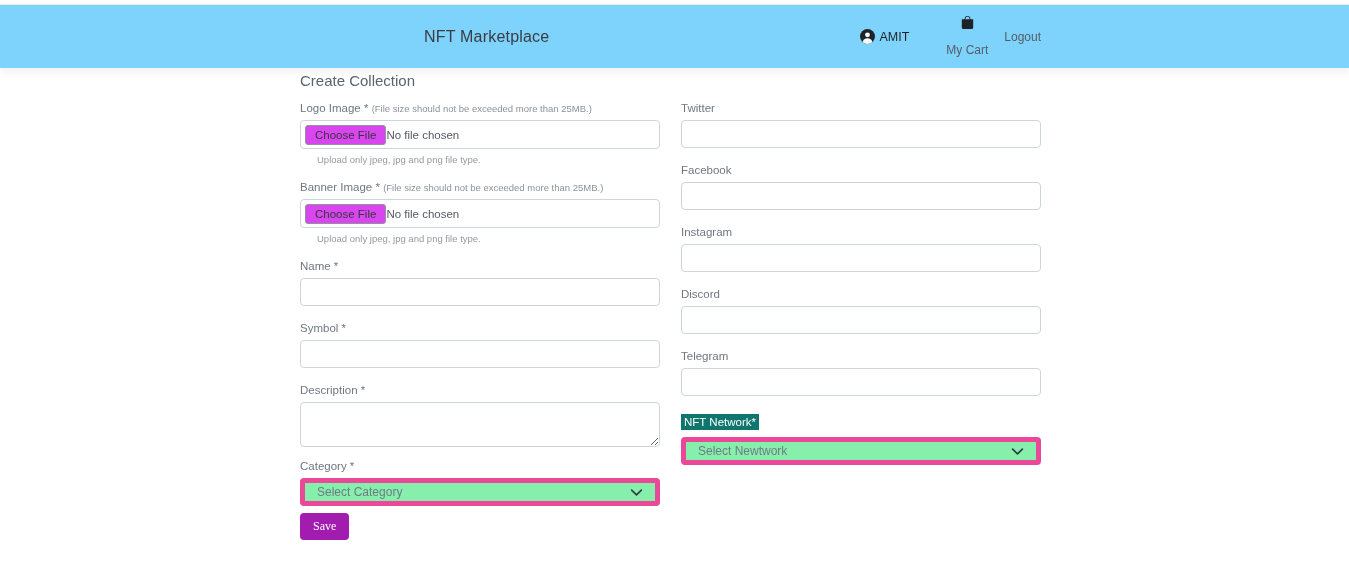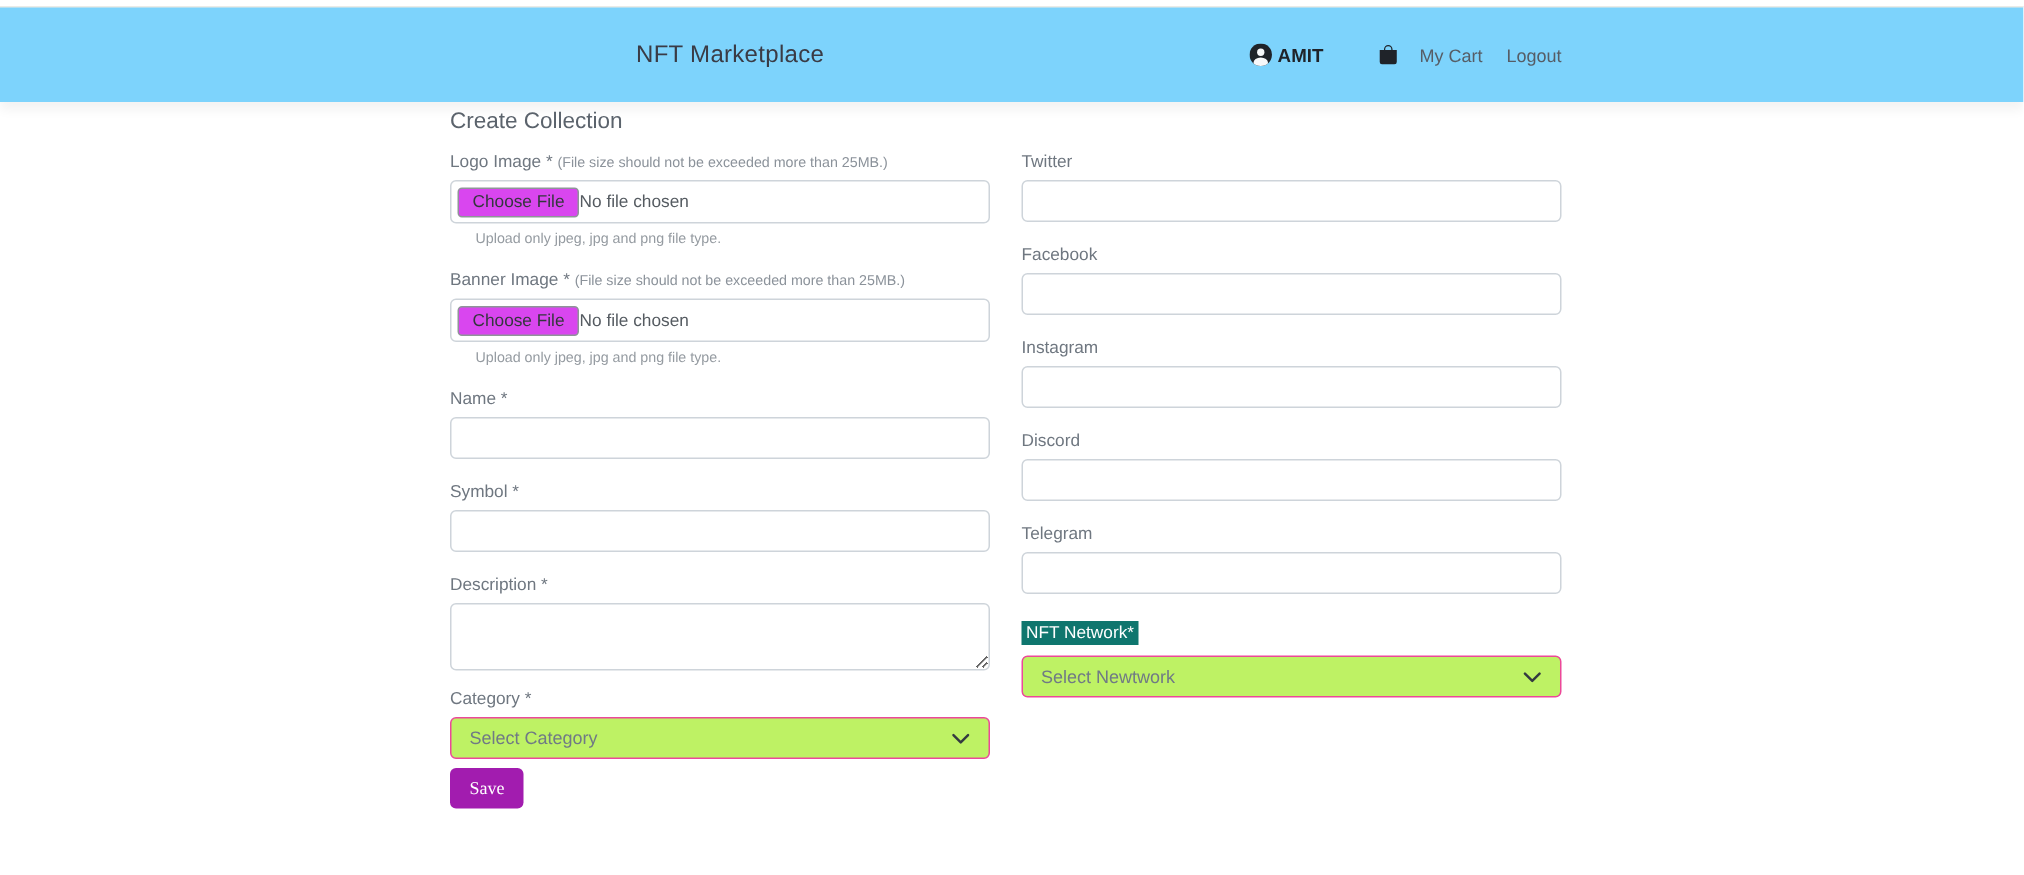--- a/index.html
+++ b/index.html
@@ -14,22 +14,22 @@
     margin-top: 4px; height: 64px; background: #7dd3fc;
     border-top: 1px solid #ebebe6;
     box-shadow: 0 5px 7px rgba(0,0,0,0.05);
   }
   .nav-inner {
     width: 741px; margin-left: 300px; height: 100%;
     display: flex; align-items: center;
   }
   .brand { margin-left: 124px; font-size: 16px; color: #3a3b45; letter-spacing: .2px; }
   .nav-right { margin-left: auto; display: flex; align-items: center; }
-  .nav-user { display: flex; align-items: center; gap: 4px; font-weight: bold; font-size: 12.5px; color: #1f2329; margin-right: 37px; cursor: pointer; }
-  .nav-cart { display: flex; align-items: center; gap: 14px; font-size: 12px; color: #565d66; margin-right: 16px; cursor: pointer; }
+  .nav-user { display: flex; align-items: center; gap: 4px; font-weight: normal; font-size: 12.5px; color: #1f2329; margin-right: 37px; cursor: pointer; }
+  .nav-cart { display: flex; align-items: center; gap: 14px; font-size: 12px; color: #565d66; margin-right: 16px; cursor: pointer; flex-direction: column; }
   .nav-logout { font-size: 12px; color: #565d66; cursor: pointer; }
   .nav-icon { display: inline-flex; }
   
   .content { width: 741px; margin-left: 300px; }
   .page-title { margin-top: 4px; margin-bottom: 13px; font-size: 15px; font-weight: normal; color: #5b636c; }
   .form-row { display: flex; gap: 21px; }
   .col { width: 360px; }
   .form-group { margin-bottom: 16px; }
   .field-label { display: block; font-size: 11.5px; color: #6f7780; margin-bottom: 6px; }
   .field-label .note { font-size: 9.5px; color: #8b929a; }
@@ -48,22 +48,22 @@
     background: #fff; cursor: pointer;
   }
   .file-btn {
     flex: 0 0 auto; padding: 3px 9px; font-size: 11.5px; color: #33373c;
     background: #d946ef; border: 1px solid #8f9499; border-radius: 3px;
   }
   .file-status { margin-left: 0; font-size: 11.5px; color: #555b61; }
   
   .select-box {
     display: flex; align-items: center; height: 28px;
-    border: 1px solid #ec4899; border-radius: 4px; padding: 0 12px;
-    background: #bef264; cursor: pointer;
+    border: 5px solid #ec4899; border-radius: 4px; padding: 0 12px;
+    background: #86efac; cursor: pointer;
   }
   .select-value { font-size: 12px; color: #707a85; }
   .select-box svg { margin-left: auto; }
   
   .highlight-label {
     display: inline-block; background: #0f766e; color: #ffffff;
     font-size: 11.5px; padding: 2px 3px; margin-bottom: 7px;
   }
   
   .save-btn {

